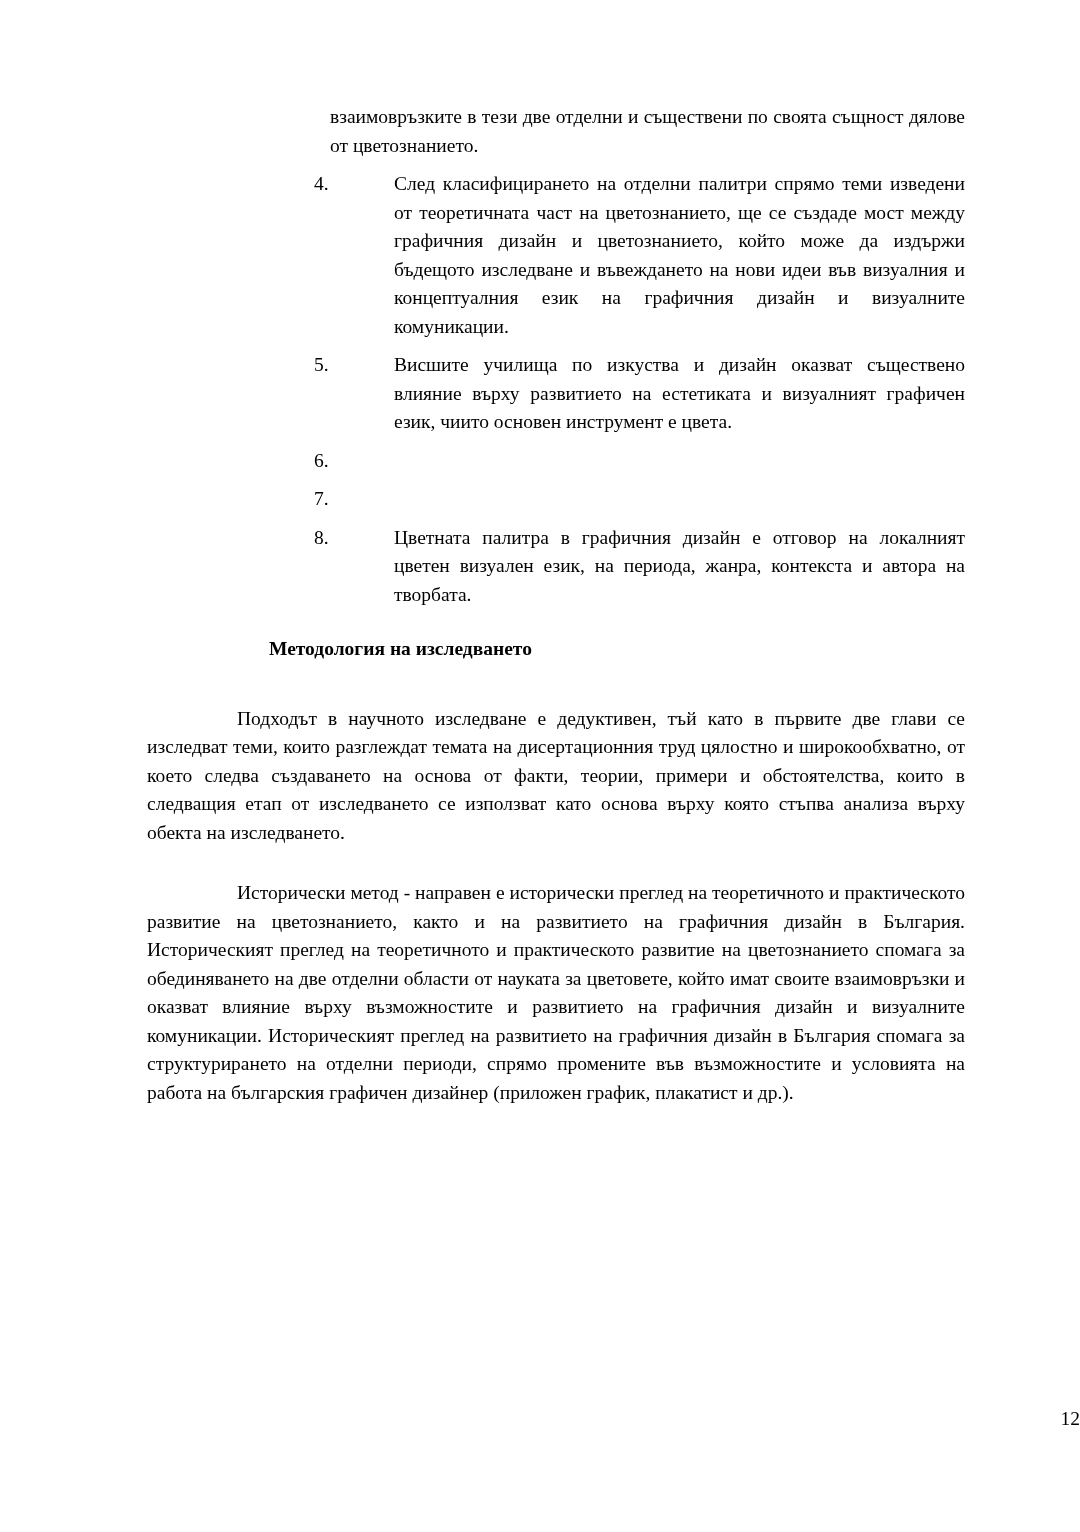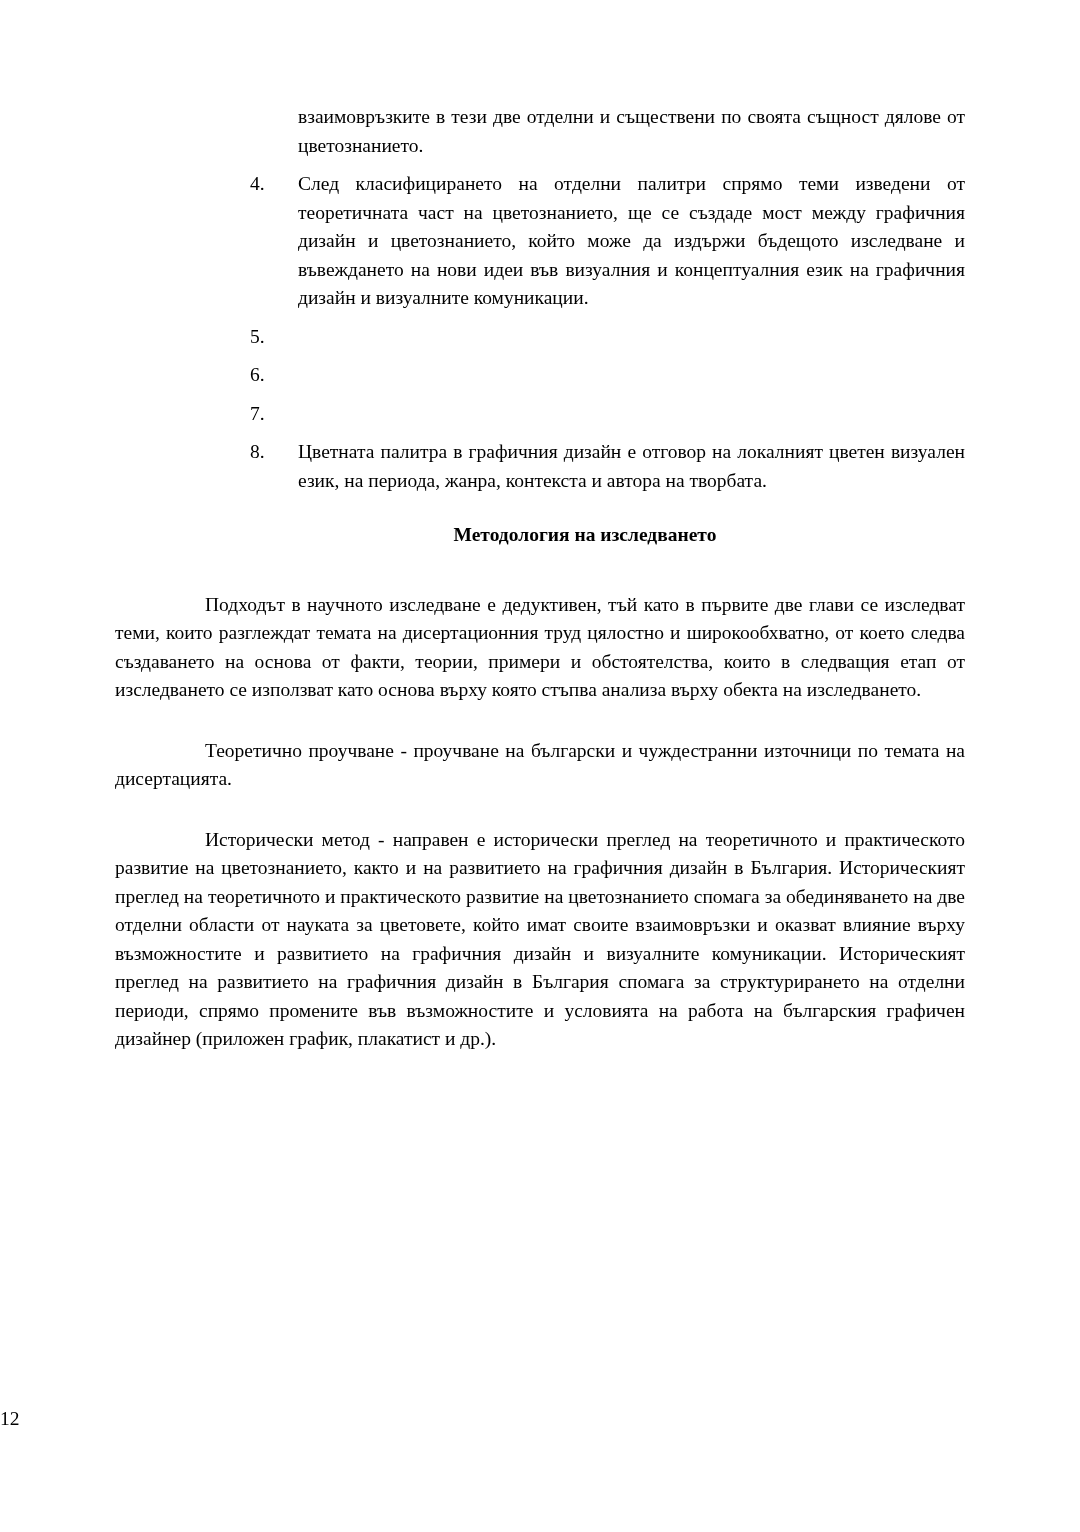--- a/index.html
+++ b/index.html
@@ -1,15 +1,15 @@
 <!DOCTYPE html>
 <html><head>
 <meta charset="utf-8">
 <style>
-  * { box-sizing: border-box; }
+  * { box-sizing: border-box; padding-left: 32px; }
   html, body { margin: 0; padding: 0; background: #e8e8e8; }
   .page {
     position: relative;
     width: 1080px;
     height: 1532px;
     margin: 0 auto;
     background: #ffffff;
     font-family: "Liberation Serif", "DejaVu Serif", serif;
     font-size: 19.5px;
     line-height: 28.5px;
@@ -37,71 +37,70 @@
   }
   .list-item .txt {
     flex: 1;
     text-align: justify;
   }
   .heading {
     font-size: 19.5px;
     font-weight: bold;
     margin: 26px 0 0 90px;
     line-height: 28.5px;
-    text-align: center;
   }
   .para {
     margin: 32px 0 0 0;
     text-indent: 90px;
     text-align: justify;
   }
   .para.first { margin-top: 41px; }
   .page-number {
     position: absolute;
     top: 1405px;
     left: 0;
     width: 100%;
-    text-align: left;
+    text-align: right;
   }
 </style>
 </head>
 <body>
 
 <div class="page">
   <div class="content">
 
     <p class="hang">взаимовръзките в тези две отделни и съществени по своята същност дялове от цветознанието.</p>
 
     <div class="list-item">
       <span class="num">4.</span>
       <span class="txt">След класифицирането на  отделни палитри спрямо теми изведени от теоретичната част на цветознанието, ще се създаде мост между графичния дизайн и цветознанието, който може да издържи бъдещото изследване и въвеждането на нови идеи във визуалния и концептуалния език на графичния дизайн и визуалните комуникации.</span>
     </div>
 
     <div class="list-item">
       <span class="num">5.</span>
+      <span class="txt">Висшите училища по изкуства и дизайн оказват съществено влияние върху развитието на естетиката и визуалният графичен език, чиито основен инструмент е цвета.</span>
     </div>
 
     <div class="list-item">
       <span class="num">6.</span>
     </div>
 
     <div class="list-item">
       <span class="num">7.</span>
     </div>
 
     <div class="list-item">
       <span class="num">8.</span>
       <span class="txt">Цветната палитра в графичния дизайн е отговор на локалният цветен визуален език, на периода, жанра, контекста и автора на творбата.</span>
     </div>
 
     <h2 class="heading">Методология на изследването</h2>
 
     <p class="para first">Подходът в научното изследване е дедуктивен, тъй като в първите две глави се изследват теми, които разглеждат темата на дисертационния труд цялостно и широкообхватно, от което следва създаването на основа от факти, теории, примери и обстоятелства, които в следващия етап от изследването се използват като основа върху която стъпва анализа върху обекта на изследването.</p>
 
 
-    <p class="para">Теоретично проучване - проучване на български и чуждестранни източници по темата на дисертацията.</p>
 
     <p class="para">Исторически метод - направен е исторически преглед на теоретичното и практическото развитие на цветознанието, както и на развитието на графичния дизайн в България. Историческият преглед на теоретичното и практическото развитие на цветознанието спомага за обединяването на две отделни области от науката за цветовете, който имат своите взаимовръзки и оказват влияние върху възможностите и развитието на графичния дизайн и визуалните комуникации. Историческият преглед на развитието на графичния дизайн в България спомага за структурирането на отделни периоди, спрямо промените във възможностите и условията на работа на българския графичен дизайнер (приложен график, плакатист и др.).</p>
 
   </div>
 
   <div class="page-number">12</div>
 </div>
 
 </body></html>

